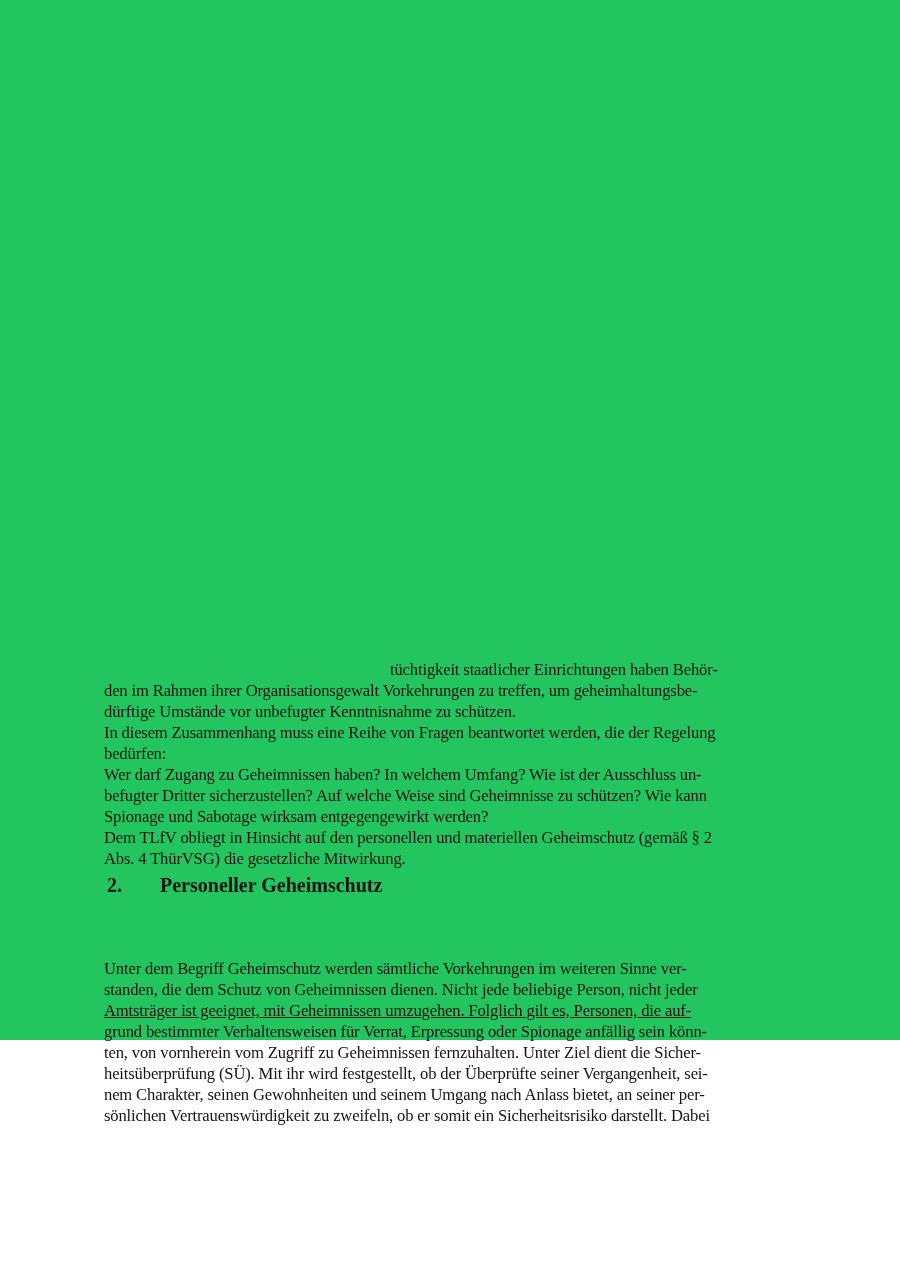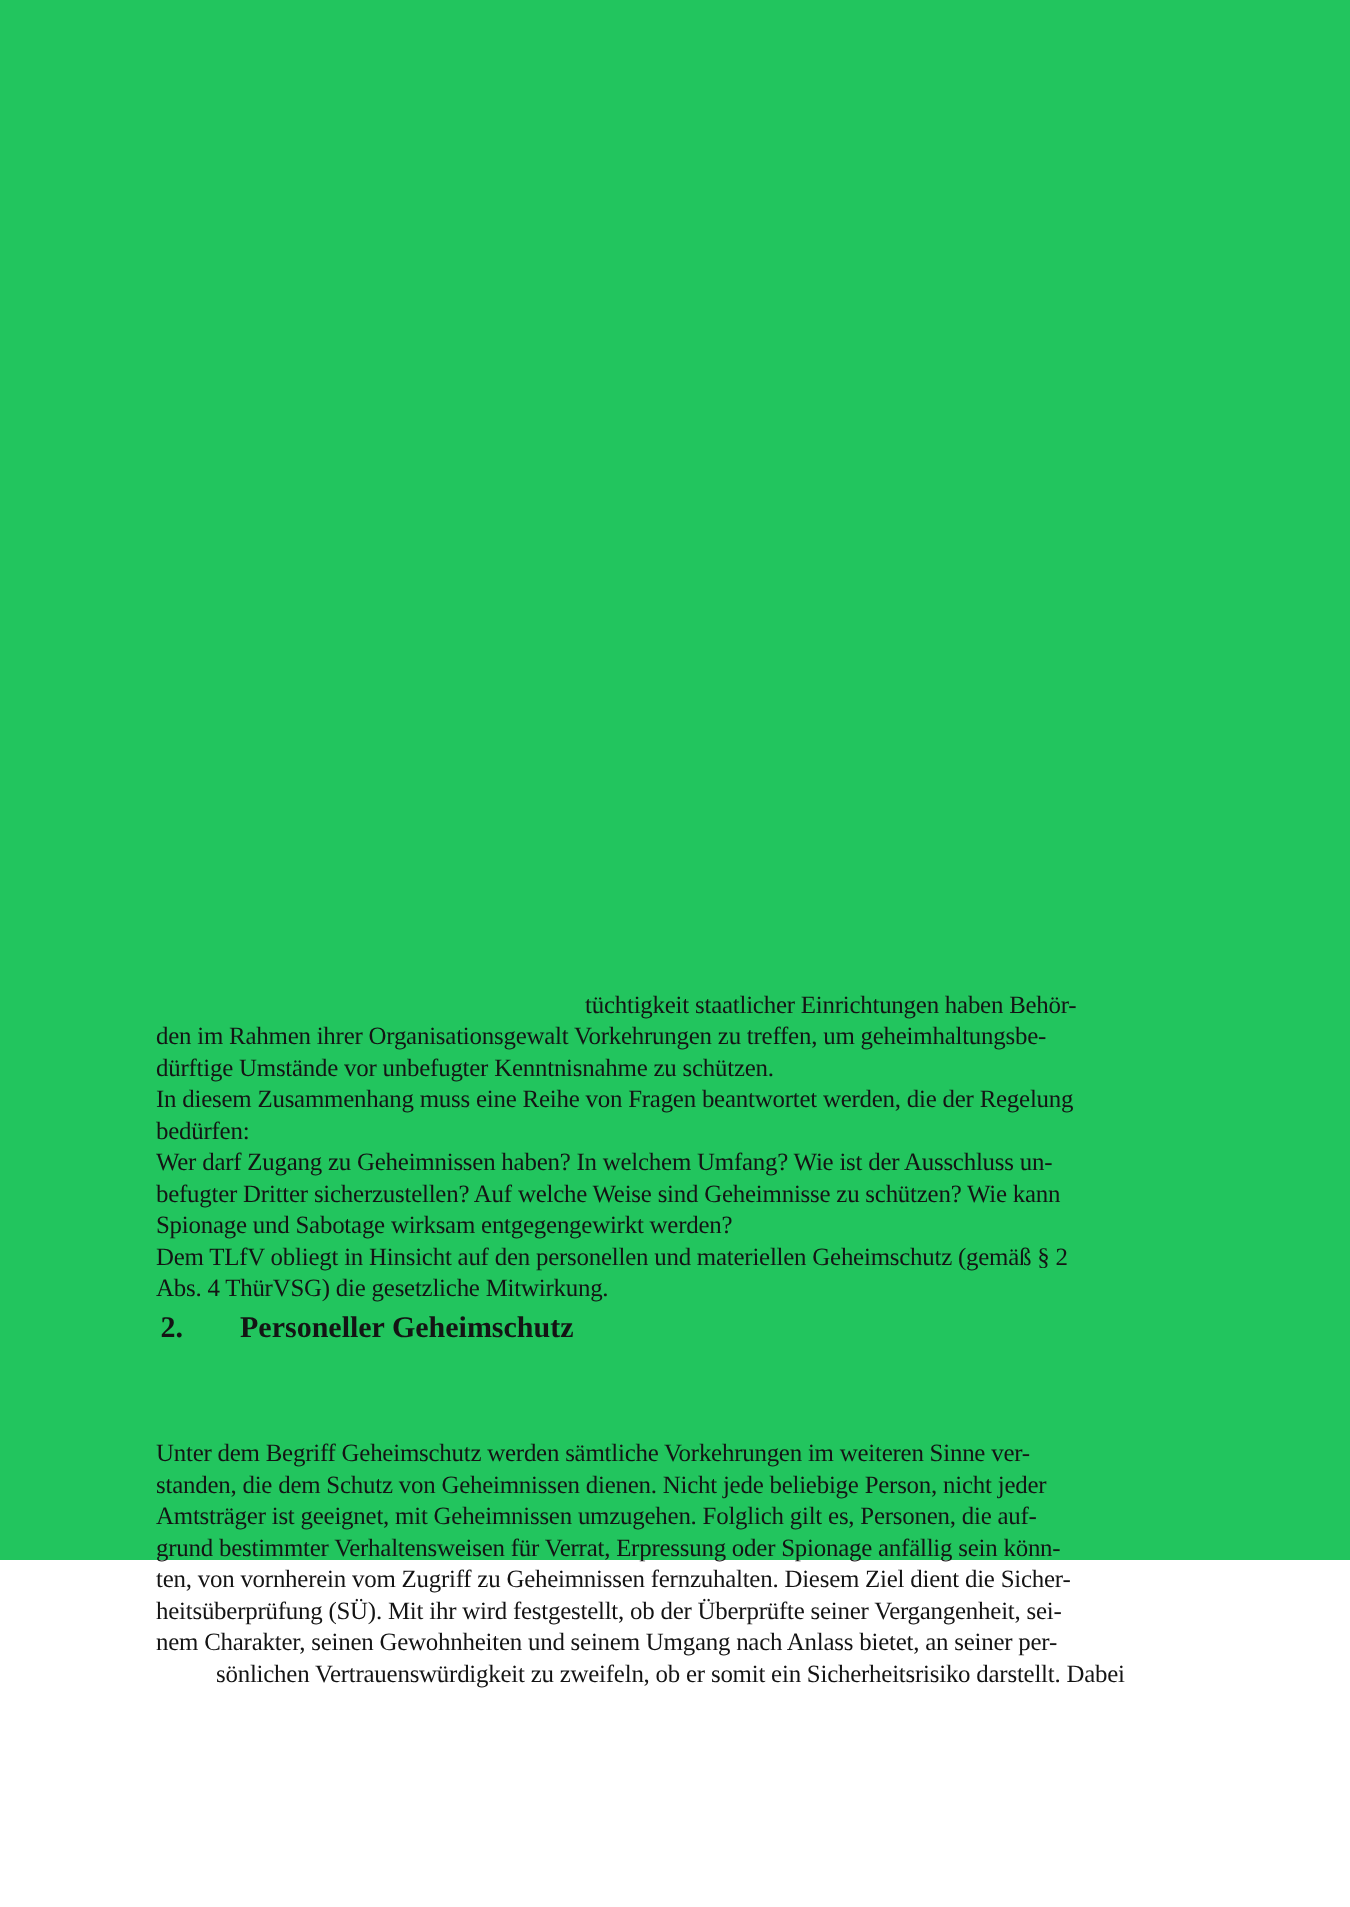--- a/index.html
+++ b/index.html
@@ -60,20 +60,20 @@
   <div class="line" style="top:806px;">Spionage und Sabotage wirksam entgegengewirkt werden?</div>
   <div class="line" style="top:827px;">Dem TLfV obliegt in Hinsicht auf den personellen und materiellen Geheimschutz (gemäß § 2</div>
   <div class="line" style="top:848px;">Abs. 4 ThürVSG) die gesetzliche Mitwirkung.</div>
 
   <div class="heading">
     <span class="num">2.</span><span>Personeller Geheimschutz</span>
   </div>
 
   <div class="line" style="top:958px;">Unter dem Begriff Geheimschutz werden sämtliche Vorkehrungen im weiteren Sinne ver-</div>
   <div class="line" style="top:979px;">standen, die dem Schutz von Geheimnissen dienen. Nicht jede beliebige Person, nicht jeder</div>
-  <div class="line" style="top:1000px;">Amtsträger ist geeignet, mit Geheimnissen umzugehen. Folglich gilt es, Personen, die auf-</div>
+  <div class="line" style="top:1000px;text-decoration:underline;">Amtsträger ist geeignet, mit Geheimnissen umzugehen. Folglich gilt es, Personen, die auf-</div>
   <div class="line" style="top:1021px;">grund bestimmter Verhaltensweisen für Verrat, Erpressung oder Spionage anfällig sein könn-</div>
-  <div class="line" style="top:1042px;">ten, von vornherein vom Zugriff zu Geheimnissen fernzuhalten. Diesem Ziel dient die Sicher-</div>
+  <div class="line" style="top:1042px;">ten, von vornherein vom Zugriff zu Geheimnissen fernzuhalten. Unter Ziel dient die Sicher-</div>
   <div class="line" style="top:1063px;">heitsüberprüfung (SÜ). Mit ihr wird festgestellt, ob der Überprüfte seiner Vergangenheit, sei-</div>
   <div class="line" style="top:1084px;">nem Charakter, seinen Gewohnheiten und seinem Umgang nach Anlass bietet, an seiner per-</div>
-  <div class="line" style="top:1105px;margin-left:40px;">sönlichen Vertrauenswürdigkeit zu zweifeln, ob er somit ein Sicherheitsrisiko darstellt. Dabei</div>
+  <div class="line" style="top:1105px;">sönlichen Vertrauenswürdigkeit zu zweifeln, ob er somit ein Sicherheitsrisiko darstellt. Dabei</div>
 
 </div>
 
 </body></html>

